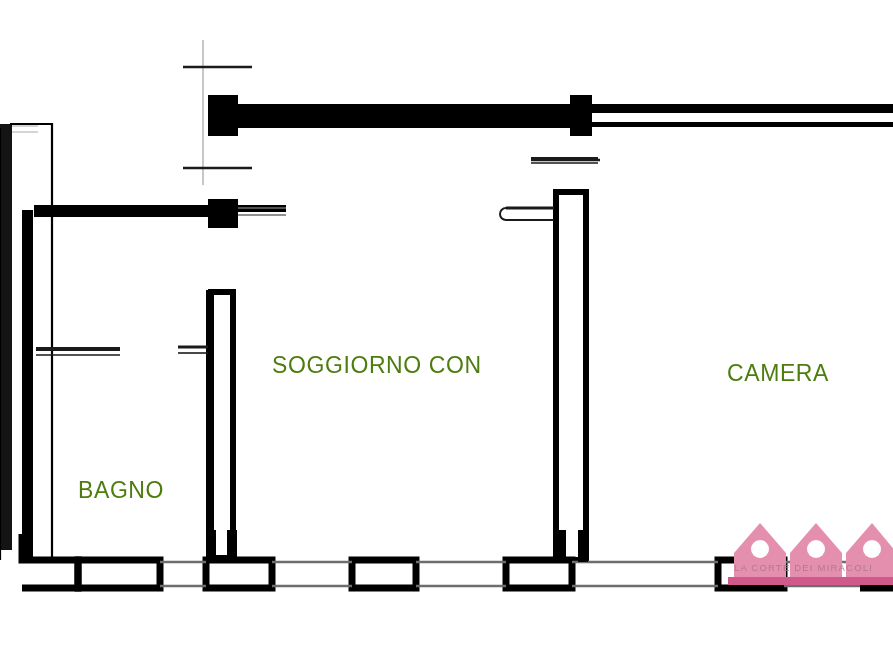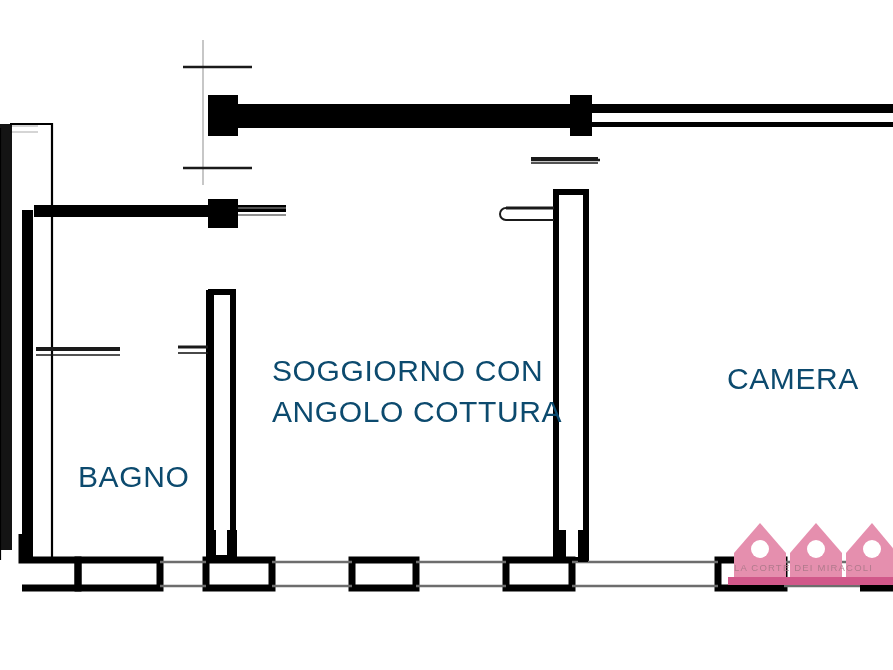--- a/index.html
+++ b/index.html
@@ -20,31 +20,31 @@
   #plan-svg {
     position: absolute;
     left: 0;
     top: 0;
     width: 893px;
     height: 670px;
     display: block;
   }
   .room-label {
     position: absolute;
-    color: #0c4a6e;
+    color: #4d7c0f;
     font-family: "Liberation Sans", sans-serif;
-    font-size: 30px;
+    font-size: 23px;
     font-weight: 400;
     letter-spacing: 0.6px;
     white-space: pre;
     line-height: 1.38;
   }
   #label-bagno {
     left: 78px;
-    top: 456px;
+    top: 475px;
   }
   #label-soggiorno {
     left: 272px;
     top: 350px;
   }
   #label-camera {
     left: 727px;
     top: 358px;
     text-align: center;
   }
@@ -173,21 +173,21 @@
       <rect x="206" y="530" width="10" height="32"></rect>
       <rect x="227" y="530" width="10" height="32"></rect>
       <rect x="556" y="530" width="10" height="32"></rect>
       <rect x="578" y="530" width="10" height="32"></rect>
     </g>
 
   </svg>
 
   <div class="room-label" id="label-bagno">BAGNO</div>
 
-  <div class="room-label" id="label-soggiorno"><span>SOGGIORNO CON</span><br><span>ANGOLO COTTURA</span></div>
+  <div class="room-label" id="label-soggiorno"><span>SOGGIORNO CON</span><br></div>
 
   <div class="room-label" id="label-camera">CAMERA</div>
 
   <div id="watermark">
     <svg width="169" height="85" viewBox="0 0 169 85">
       <g>
         <path d="M6,48 L32,18 L58,48 L58,74 L6,74 Z" fill="#e58fae"></path>
         <circle cx="32" cy="44" r="9" fill="#ffffff"></circle>
       </g>
       <g>

